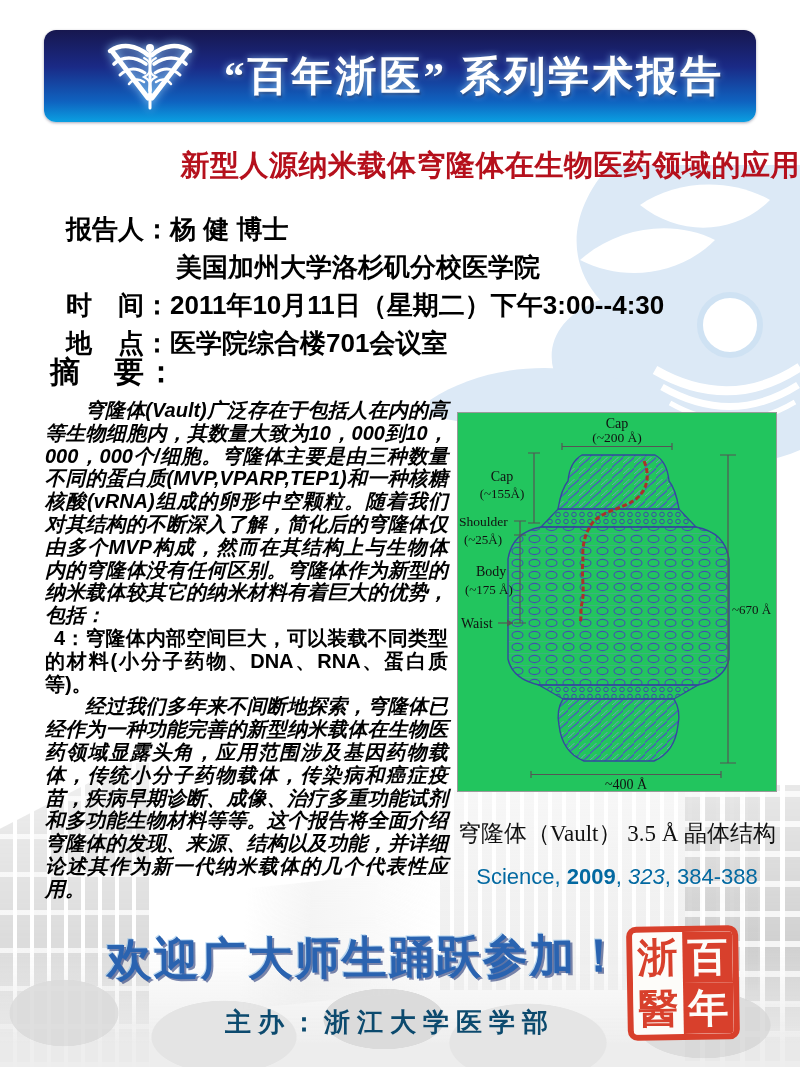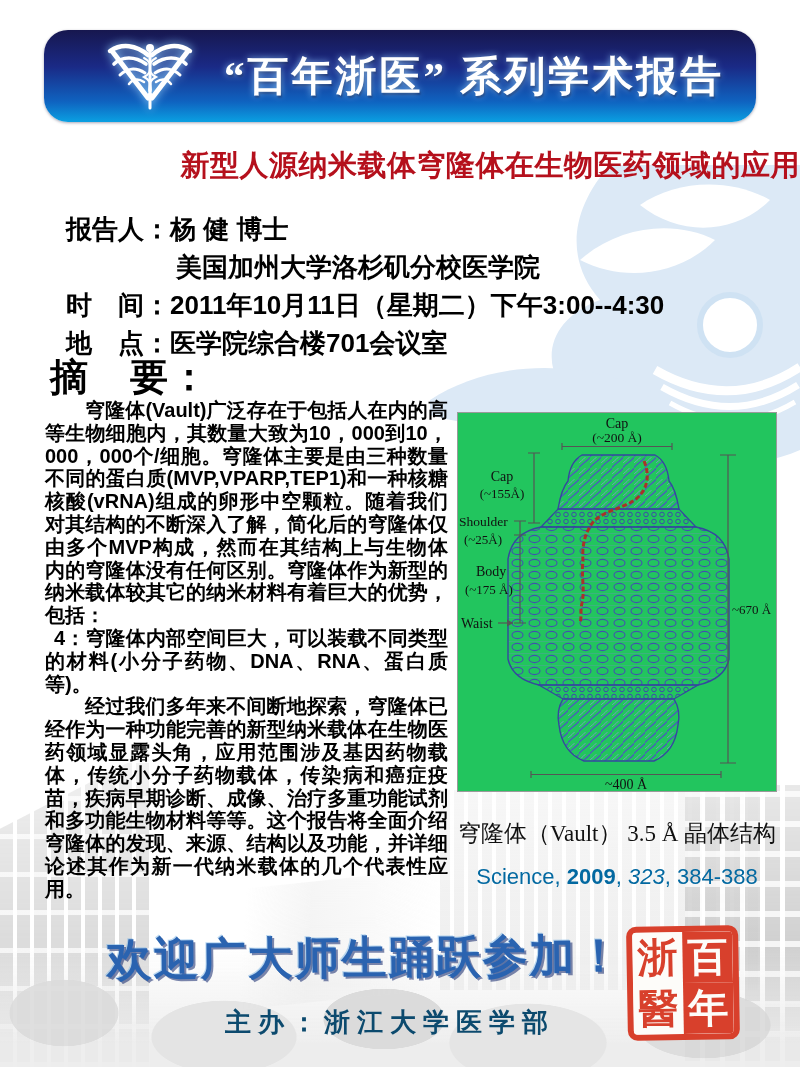--- a/index.html
+++ b/index.html
@@ -48,21 +48,21 @@
     background:linear-gradient(100deg, transparent 30%, #e9e9e9 45%, #f4f4f4 60%, transparent 75%);
     transform:rotate(-6deg);
   }
 
   
   .watermark { position:absolute; left:430px; top:165px; z-index:0; }
 
   
   .header {
     position:absolute; left:44px; top:30px; width:712px; height:92px; z-index:2;
-    border-radius:24px;
+    border-radius:12px;
     background:linear-gradient(180deg, #17174f 0%, #1a2a86 40%, #0f63c0 78%, #0aa0e2 100%);
     box-shadow:0 1px 3px rgba(0,0,50,.35);
     display:flex; align-items:center;
   }
   .header-logo { position:absolute; left:58px; top:8px; filter:drop-shadow(0 0 5px rgba(150,215,255,.95)); }
   .header-title {
     position:absolute; left:150px; top:0; width:560px; height:92px;
     display:flex; align-items:center; justify-content:center;
     color:#ffffff; font-size:41px; font-weight:bold; letter-spacing:3px;
     font-family:"Liberation Serif", serif;
@@ -78,28 +78,28 @@
 
   
   .info { position:absolute; left:66px; top:210px; width:700px; z-index:2;
           color:#000; font-size:26px; font-weight:bold; line-height:38px; }
   .info-row { white-space:nowrap; }
   .info-indent { padding-left:110px; }
 
   
   .abstract-heading {
     position:absolute; left:50px; top:352px; z-index:2;
-    font-size:38px; font-weight:bold; color:#000; letter-spacing:2px;
+    font-size:30px; font-weight:bold; color:#000; letter-spacing:2px;
   }
   .abstract {
     position:absolute; left:45px; top:399px; width:403px; z-index:2;
     color:#000; font-size:20px; font-weight:bold; line-height:22.8px;
     text-align:justify;
   }
-  .abstract p { text-indent:2em; }
+  .abstract p { text-indent:2em;font-style:italic; }
   .abstract .item { text-indent:0.45em; }
 
   
   .figure-panel {
     position:absolute; left:457px; top:412px; width:320px; height:380px; z-index:2;
     background:#22c55e; border:1px solid #9a9a9a;
   }
   .fig-caption {
     position:absolute; left:450px; top:818px; width:334px; z-index:2; text-align:center;
   }

